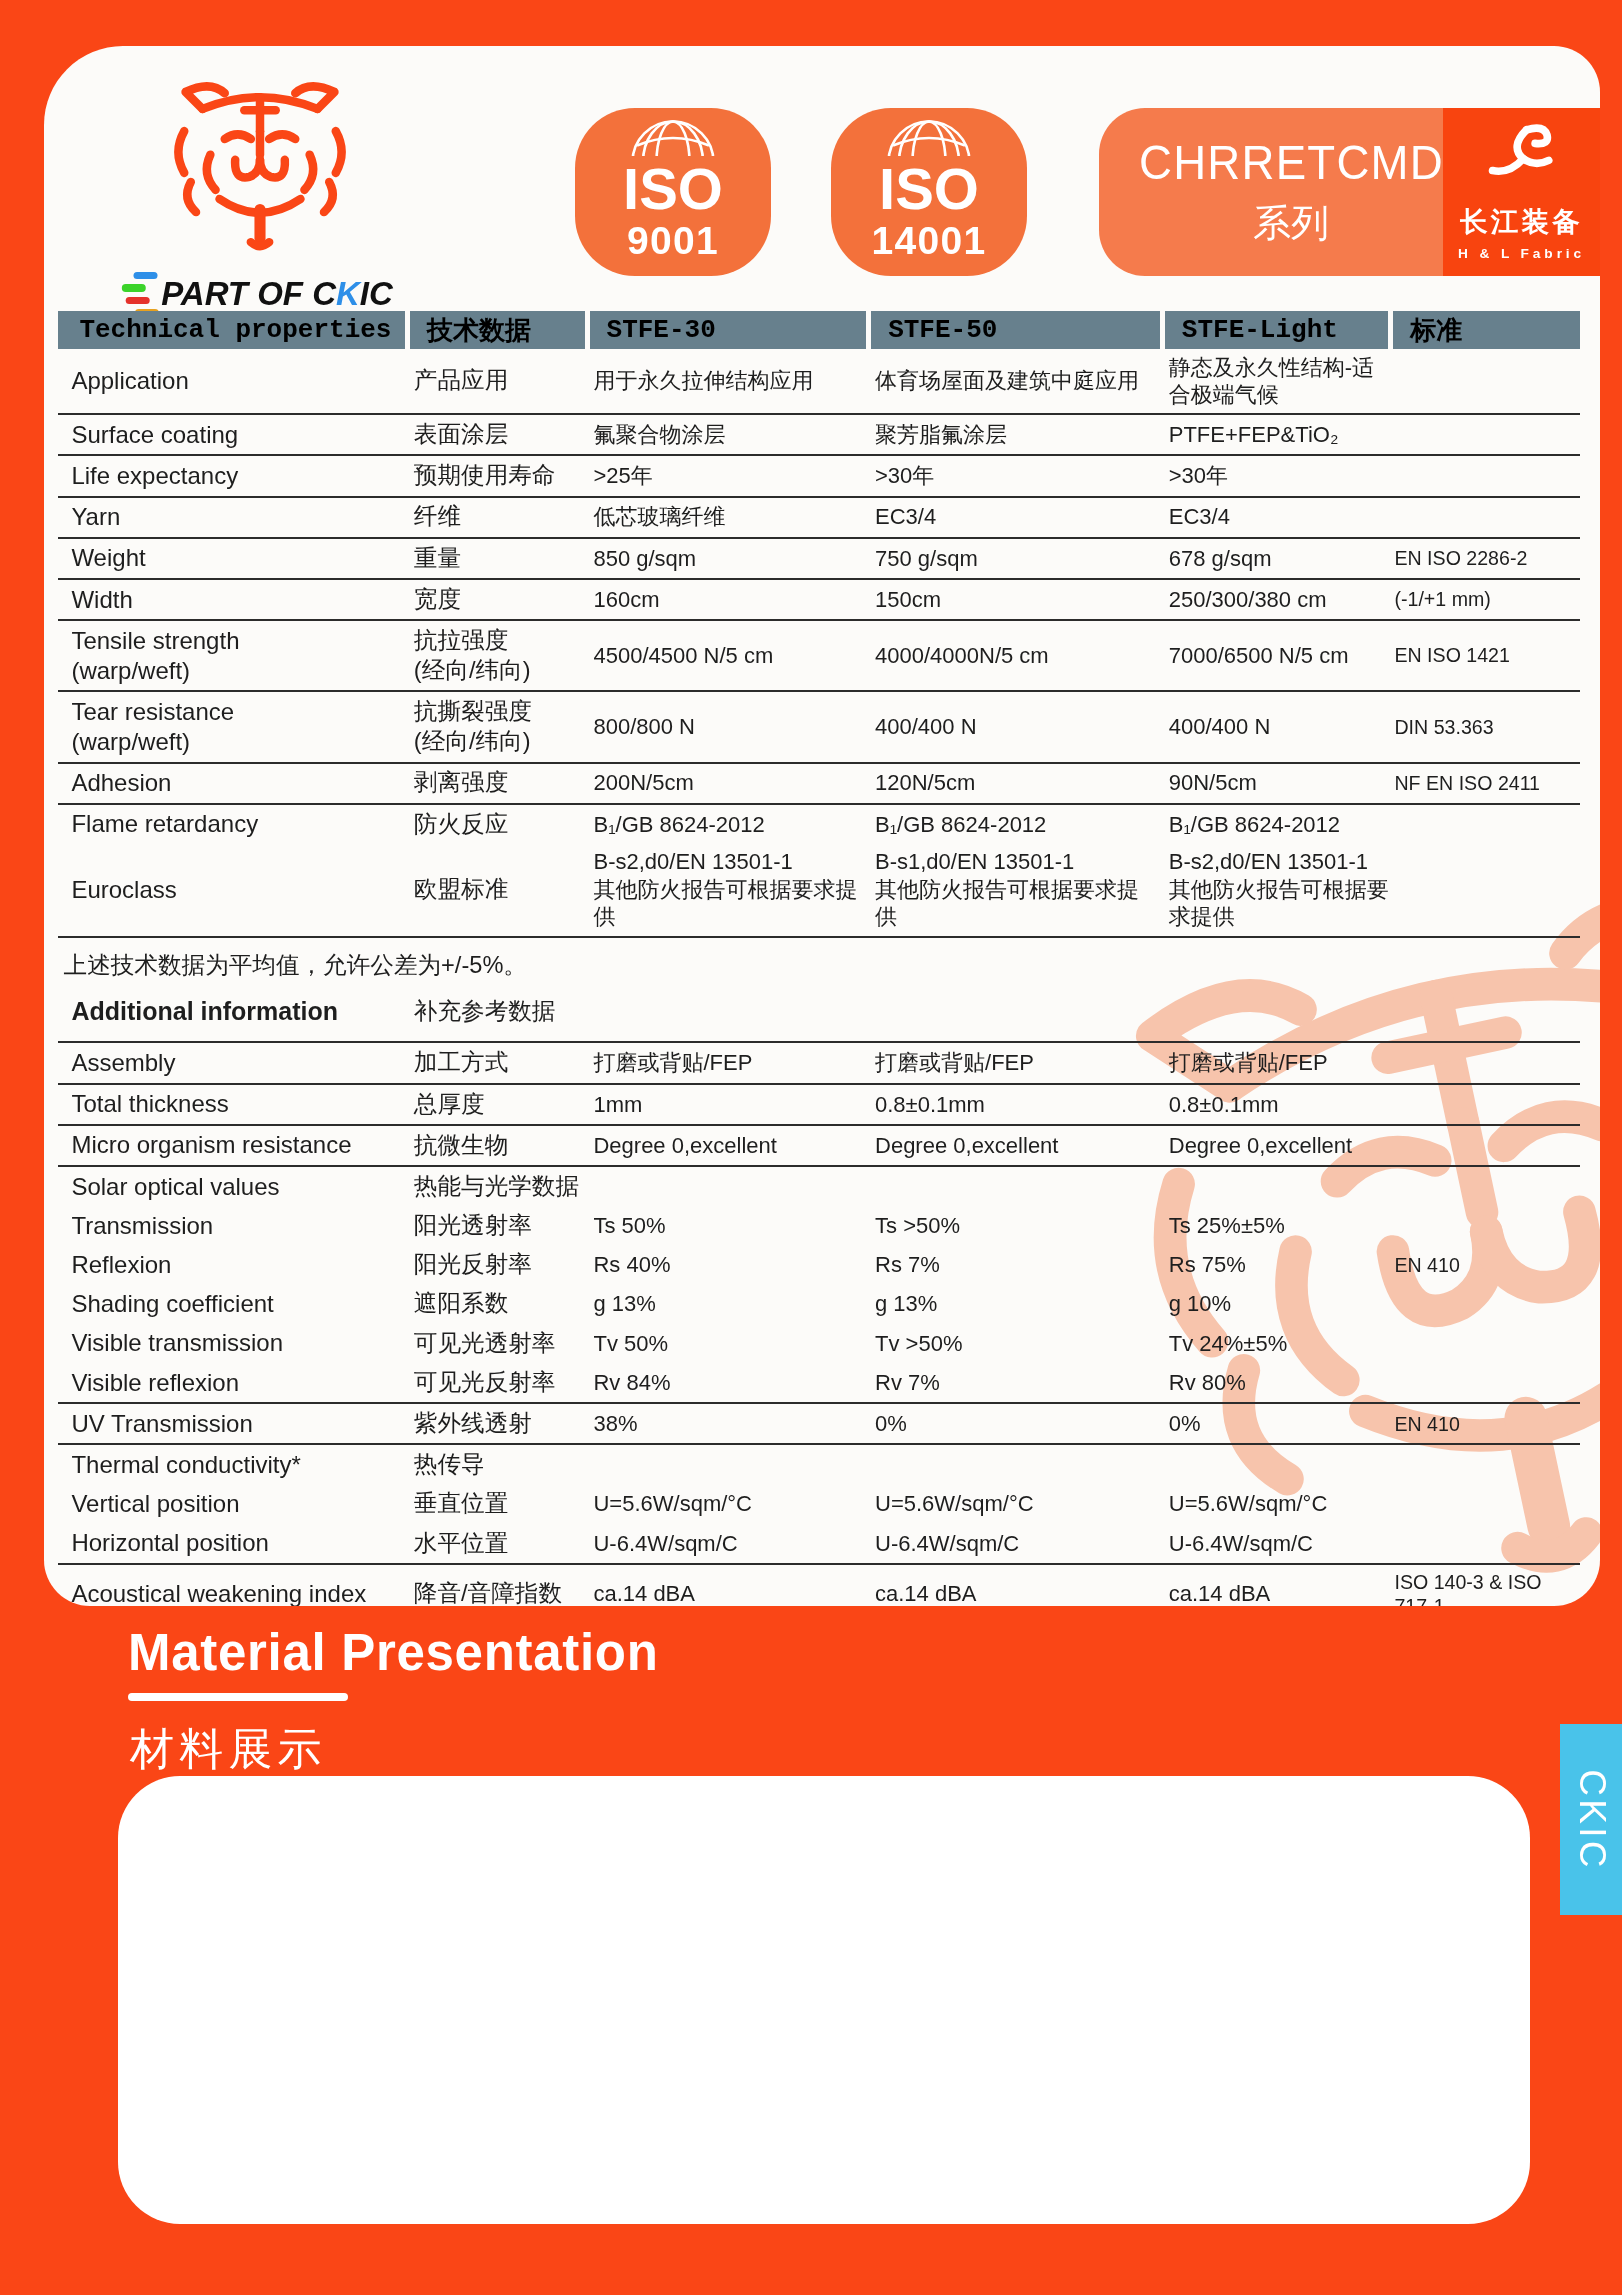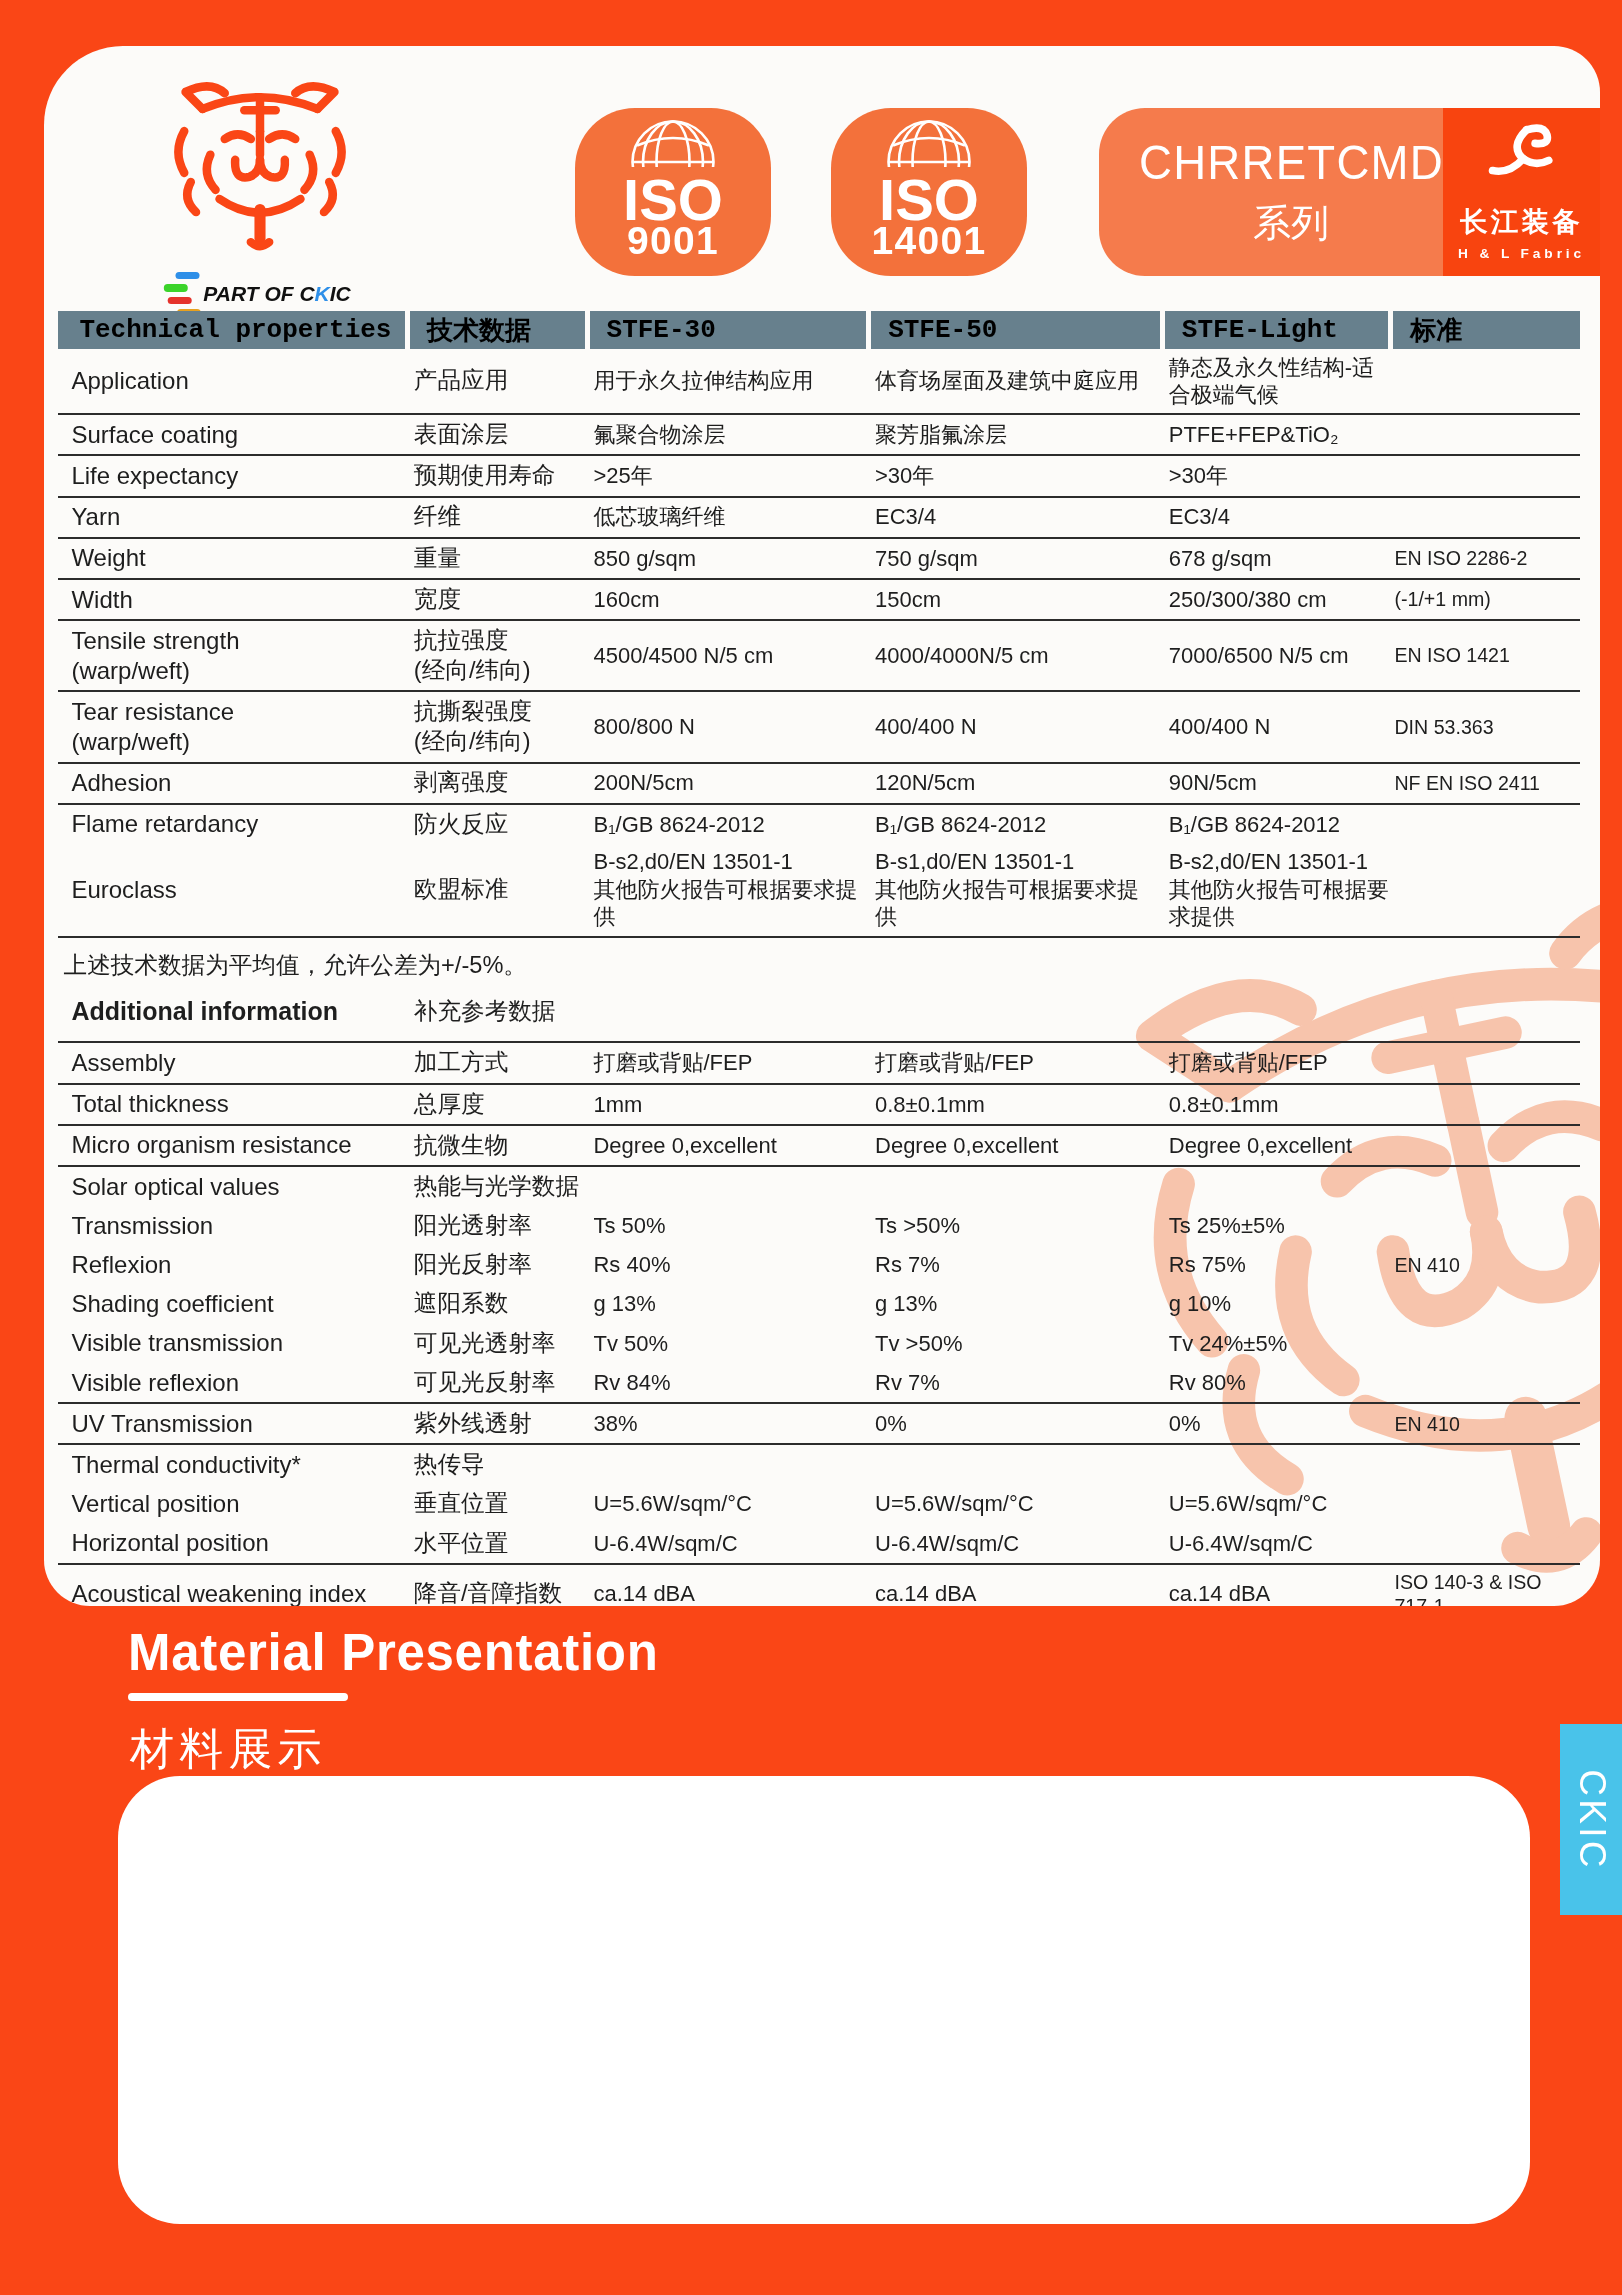--- a/index.html
+++ b/index.html
@@ -23,28 +23,28 @@
   
   .brand{position:absolute; left:85px; top:25px; width:262px; text-align:center;}
   .brand .tiger{width:222px; height:196px; color:var(--page);}
   .brand-line{display:flex; align-items:center; justify-content:center; margin-top:2.6px;}
   .bars{display:flex; flex-direction:column; gap:4.6px; margin-right:10.5px;}
   .bars i{display:block; width:23.6px; height:7.9px; border-radius:3.9px;}
   .bars i:nth-child(1){background:#2E8FE8; transform:translateX(6.5px);}
   .bars i:nth-child(2){background:#3BD32A; transform:translateX(-5.2px);}
   .bars i:nth-child(3){background:#E5322B; transform:translateX(-1.3px);}
   .bars i:nth-child(4){background:#E7A11F; transform:translateX(7.9px);}
-  .brand-text{font-size:21px; font-weight:700; font-style:italic; letter-spacing:0; color:#111; white-space:nowrap;}
+  .brand-text{font-size:33px; font-weight:700; font-style:italic; letter-spacing:0; color:#111; white-space:nowrap;}
   .brand-text .k{color:var(--bluek);}
 
   
   .badge{position:absolute; top:62px; height:168px; color:#fff;}
   .iso{width:196px; border-radius:60px; background:var(--badge);}
   .iso .globe{position:absolute; top:9.2px; left:50%; margin-left:-45px; width:90px; height:90px;}
-  .iso-word{position:absolute; top:63px; left:0; right:0; text-align:center;
+  .iso-word{position:absolute; top:52px; left:0; right:0; text-align:center;
             font-size:58px; font-weight:800; line-height:1;}
   .iso-word span{background:var(--badge); padding:0 6.5px;}
   .iso-num{position:absolute; top:111px; left:0; right:0; text-align:center;
            font-size:39px; font-weight:700; letter-spacing:1.3px;}
   .iso1{left:531px;} .iso2{left:787px;}
   .chr{left:1055px; width:344px; background:var(--series); border-radius:46px 0 0 46px;
        display:flex; flex-direction:column; align-items:center; justify-content:center; gap:7.9px;padding-left:40px;}
   .chr .l1{font-size:48px; font-weight:400; letter-spacing:1.3px; transform:scaleX(.95);}
   .chr .l2{font-size:38px; font-weight:400;}
   .hl{left:1399px; width:157px; background:var(--hl); display:flex; flex-direction:column;

